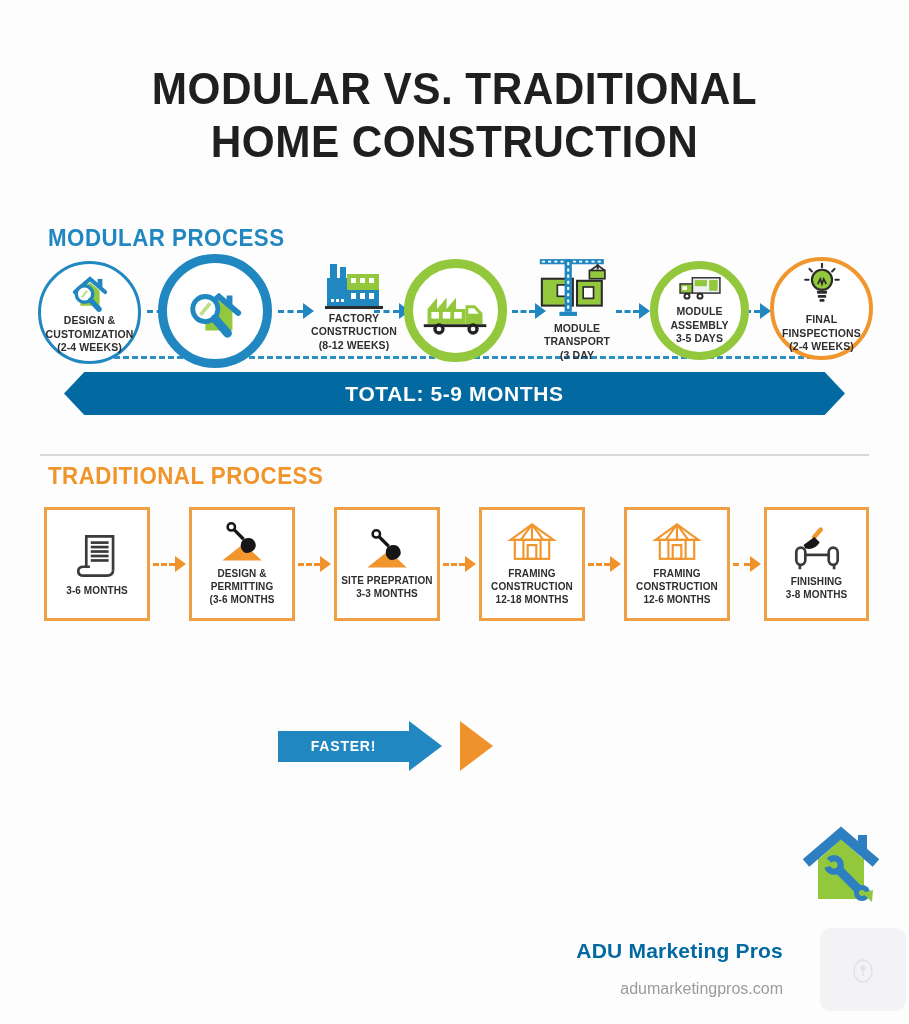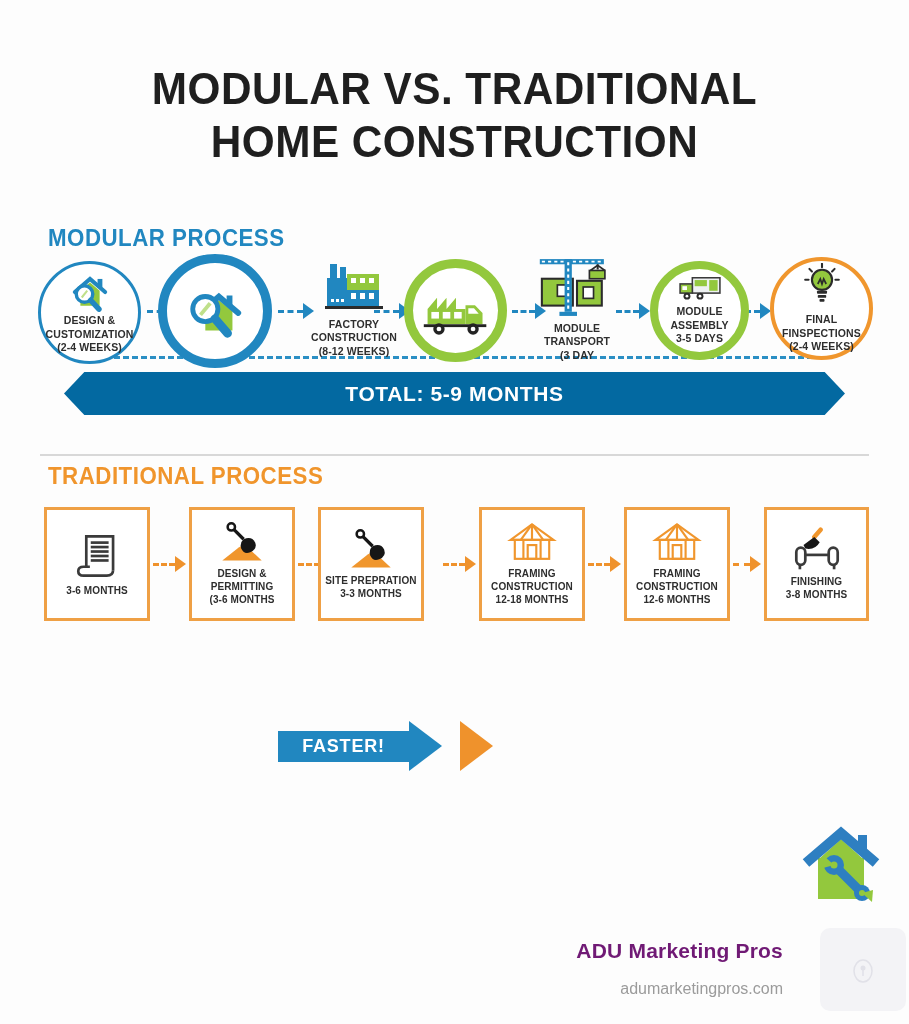--- a/index.html
+++ b/index.html
@@ -63,36 +63,36 @@
     position:absolute; top:507px; width:106px; height:114px; background:#fff;
     border:3px solid #efa045; z-index:2;
     display:flex; flex-direction:column; align-items:center; justify-content:center;
     text-align:center; gap:4px;
   }
   .tbox .lbl { font-size:10px; }
   
   .cmp { position:absolute; top:721px; display:flex; align-items:center; height:50px; }
   .cmp .shaft {
     width:131px; height:31px; display:flex; align-items:center; justify-content:center;
-    color:#fff; font-size:18px; font-weight:800; letter-spacing:.8px;
+    color:#fff; font-size:14px; font-weight:800; letter-spacing:.8px;
   }
   .cmp .chead {
     width:0; height:0; border-top:25px solid transparent;
     border-bottom:25px solid transparent;
   }
   .cmp.faster { left:278px; }
   .cmp.faster .shaft { background:#2187c0; }
   .cmp.faster .chead { border-left:33px solid #2187c0; }
   .cmp.longer { left:460px; }
   .cmp.longer .shaft { background:#ef922c; clip-path:polygon(0 0,100% 0,100% 100%,0 100%,14% 50%); }
   .cmp.longer .chead { border-left:33px solid #ef922c; }
   
   .logo { position:absolute; left:796px; top:817px; width:90px; height:90px; }
   .footer-text { position:absolute; top:939px; right:126px; text-align:right; }
-  .brand { font-size:21px; font-weight:800; color:#701a75; letter-spacing:.2px; }
+  .brand { font-size:21px; font-weight:800; color:#0369a1; letter-spacing:.2px; }
   .site { font-size:16px; color:#9b9b9b; margin-top:17px; }
   .card {
     position:absolute; left:820px; top:928px; width:86px; height:83px;
     background:#f3f3f6; border-radius:10px;
     display:flex; align-items:center; justify-content:center;
   }
   svg { display:block; }
 </style>
 </head>
 <body>
@@ -154,21 +154,21 @@
       <rect x="25" y="12" width="32" height="16" fill="#93c83d"></rect>
       <rect x="29" y="16" width="5" height="5" fill="#fff"></rect>
         <rect x="38" y="16" width="5" height="5" fill="#fff"></rect>
         <rect x="47" y="16" width="5" height="5" fill="#fff"></rect>
       <rect x="25" y="28" width="32" height="16" fill="#2187c0"></rect>
       <rect x="29" y="31" width="5" height="6" fill="#fff"></rect>
         <rect x="38" y="31" width="5" height="6" fill="#fff"></rect>
         <rect x="47" y="31" width="5" height="6" fill="#fff"></rect>
       <rect x="3" y="44" width="58" height="3" fill="#2b2b2b"></rect>
     </svg>
-    <div class="lbl" style="margin-top:6px">FACTORY
+    <div class="lbl" style="">FACTORY
 CONSTRUCTION
 (8-12 WEEKS)</div>
   </div>
 
   <div class="farrow" style="left:374px;top:303px;width:36px;">
     <div class="dash"></div>
     <div class="head"></div>
   </div>
 
   <div class="circle" style="left:404px;top:259px;width:103px;height:103px;border:9px solid #93c83d;">
@@ -292,21 +292,21 @@
     <div class="lbl">DESIGN &amp;
 PERMITTING
 (3-6 MONTHS</div>
   </div>
 
   <div class="farrow orange" style="left:298px;top:556px;width:33px;">
     <div class="dash"></div>
     <div class="head"></div>
   </div>
 
-  <div class="tbox" style="left:318px;">
+  <div class="tbox" style="left:334px;">
     <svg width="46" height="43" viewBox="0 0 56 52">
       <path d="M4 48 L24 32 Q30 28 36 33 L52 48 Z" fill="#f0962d"></path>
       <circle cx="15" cy="7" r="4.5" fill="none" stroke="#161616" stroke-width="3"></circle>
       <line x1="18" y1="10" x2="30" y2="22" stroke="#161616" stroke-width="4"></line>
       <path d="M30 22 Q40 18 44 26 Q47 34 38 38 Q30 41 27 33 Q25 26 30 22 Z" fill="#161616"></path>
     </svg>
     <div class="lbl">SITE PREPRATION
 3-3 MONTHS</div>
   </div>
 

